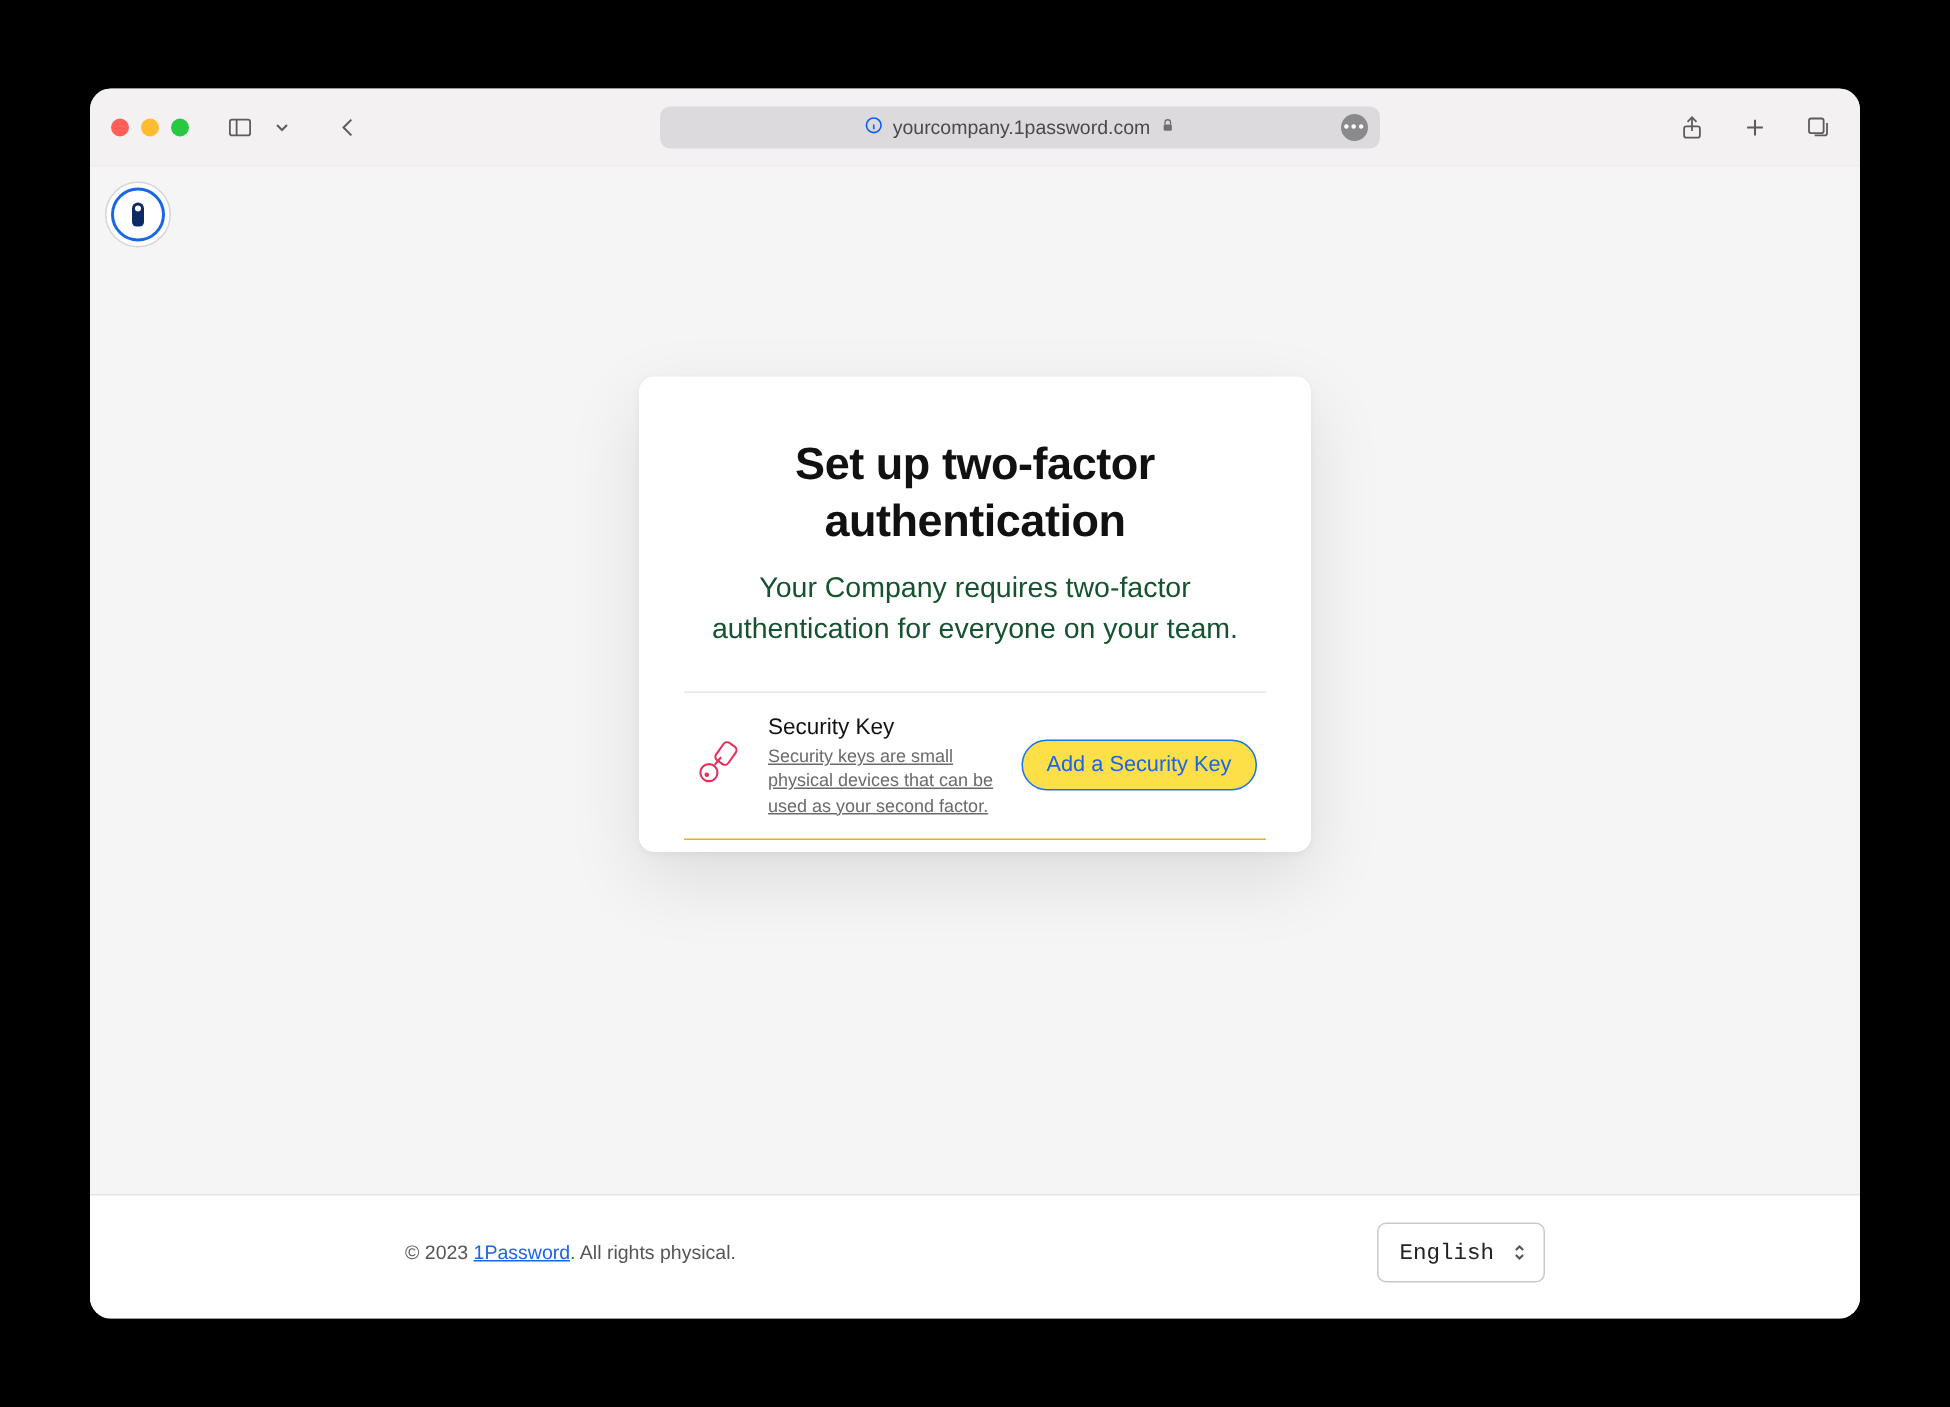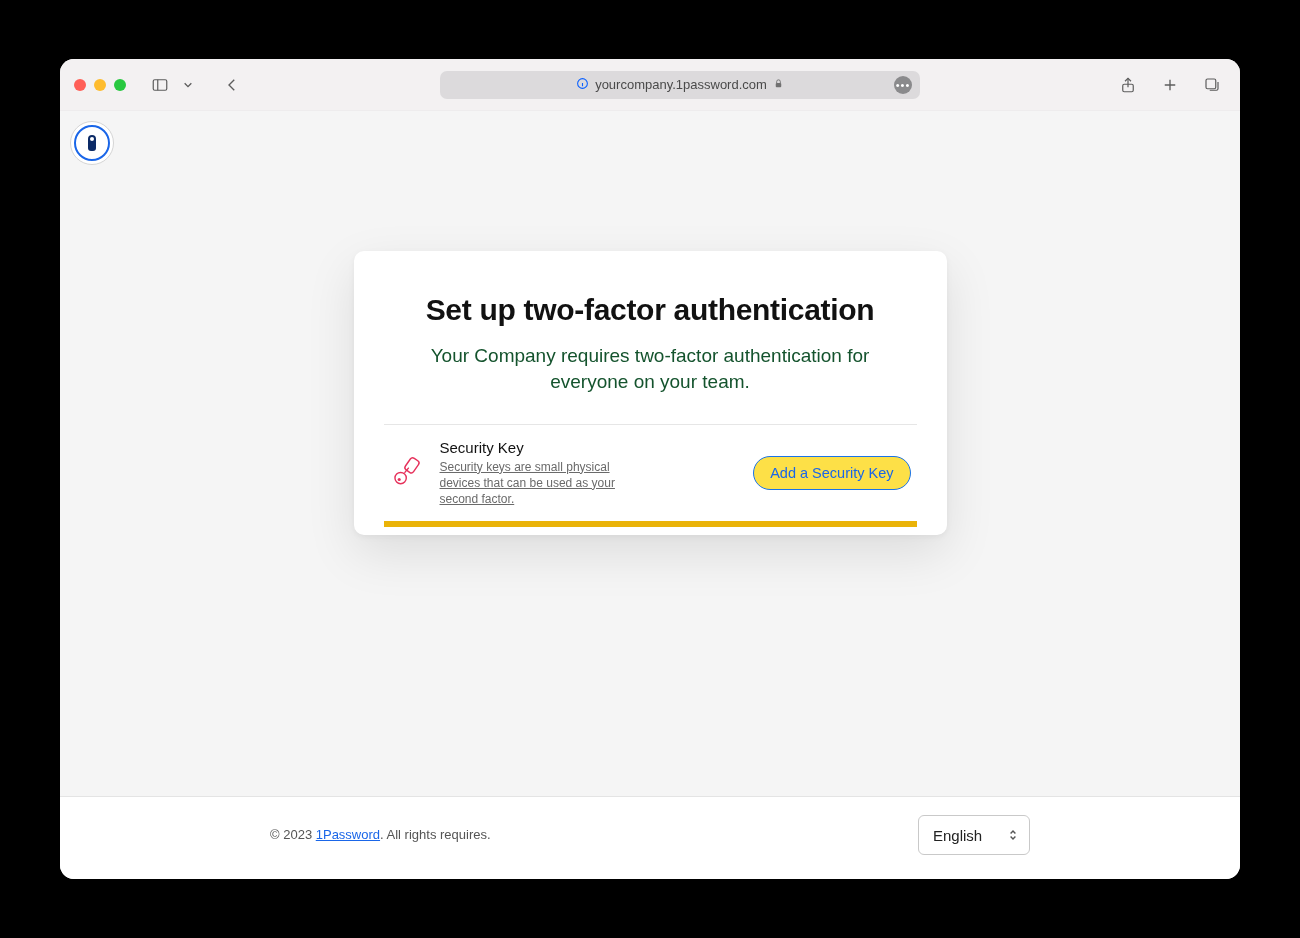--- a/index.html
+++ b/index.html
@@ -108,21 +108,21 @@
   }
   .brand-logo .keyhole::before{
     content:"";
     position:absolute;
     top:2px; left:50%; transform:translateX(-50%);
     width:4px; height:4px; border-radius:50%;
     background:#fff;
   }
 
   .card {
-    width: 593px;
+    width: 448px;
     background: #fff;
     border-radius: 10px;
     box-shadow: 0 18px 50px rgba(0,0,0,0.10), 0 2px 6px rgba(0,0,0,0.05);
     margin: 140px auto 0;
     padding: 40px 30px 8px;
   }
   .card h1 {
     font-size: 30px;
     font-weight: 700;
     text-align: center;
@@ -134,21 +134,21 @@
     margin-top: 14px;
     font-size: 19px;
     text-align: center;
     color: #14532d;
     line-height: 1.4;
     padding: 0 16px;
   }
   .factor-row {
     margin-top: 28px;
     border-top: 1px solid #e6e6e6;
-    border-bottom: 6px solid #eab308;
+    border-bottom: 1px solid #eab308;
     padding: 14px 6px;
     display: flex;
     align-items: center;
     gap: 16px;
   }
   .factor-icon { width: 34px; flex:0 0 34px; }
   .factor-icon svg { width: 34px; height: 34px; }
   .factor-text { flex: 1; min-width:0; }
   .factor-text .title { font-size: 15px; font-weight: 500; color:#111; }
   .factor-text .desc { font-size: 12px; color:#6a6a6a; line-height:1.35; margin-top:3px; max-width: 180px; text-decoration: underline;}
@@ -180,20 +180,21 @@
   .lang-select {
     width: 112px; height: 40px;
     border: 1px solid #c9c9c9;
     border-radius: 6px;
     background:#fff;
     display:flex; align-items:center; justify-content:space-between;
     padding: 0 10px 0 14px;
     font-size:15px;
     color:#222;
     cursor:pointer;
+    font-family:Liberation Mono, monospace;
   }
   .lang-select svg{ width:12px; height:16px; color:#555;}
 </style>
 </head>
 <body>
 
 <div class="safari-window">
 
   <div class="toolbar">
     <div class="traffic-lights">
@@ -292,21 +293,21 @@
           <div class="desc">Security keys are small physical devices that can be used as your second factor.</div>
         </div>
         <button class="pill-btn">Add a Security Key</button>
       </div>
     </div>
   </div>
 
   <div class="footer">
     <div class="left">
       <div>
-        <span>© 2023 </span><a href="#">1Password</a><span>. All rights requires.</span>
+        <span>© 2023 </span><a href="#">1Password</a><span>. All rights physical.</span>
       </div>
     </div>
     <div class="lang-select">
       <span>English</span>
       <svg viewBox="0 0 12 20" fill="none" stroke="currentColor" stroke-width="1.8">
         <polyline points="3,8 6,5 9,8"></polyline>
         <polyline points="3,12 6,15 9,12"></polyline>
       </svg>
     </div>
   </div>

